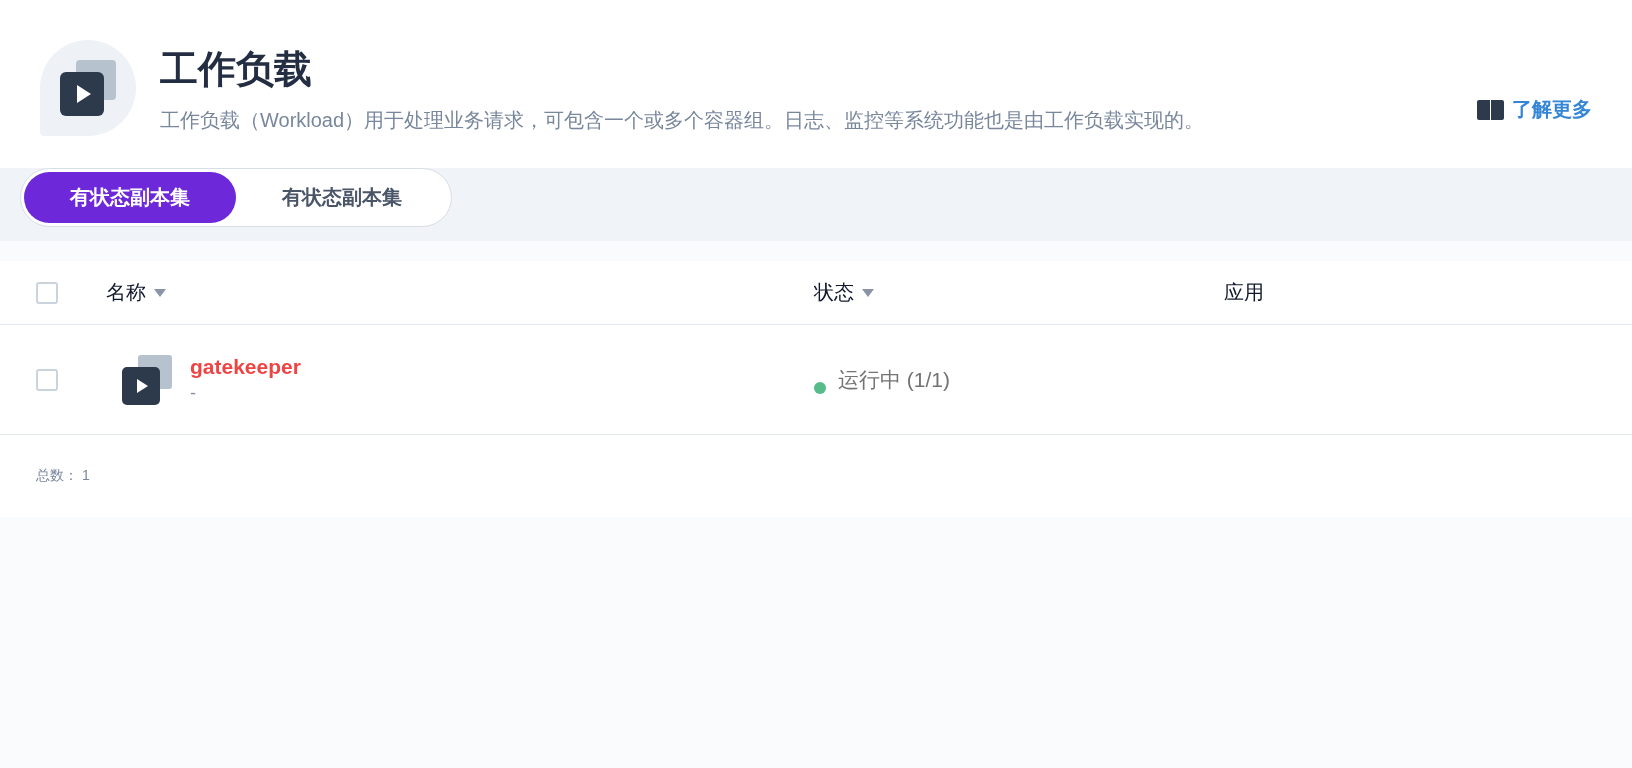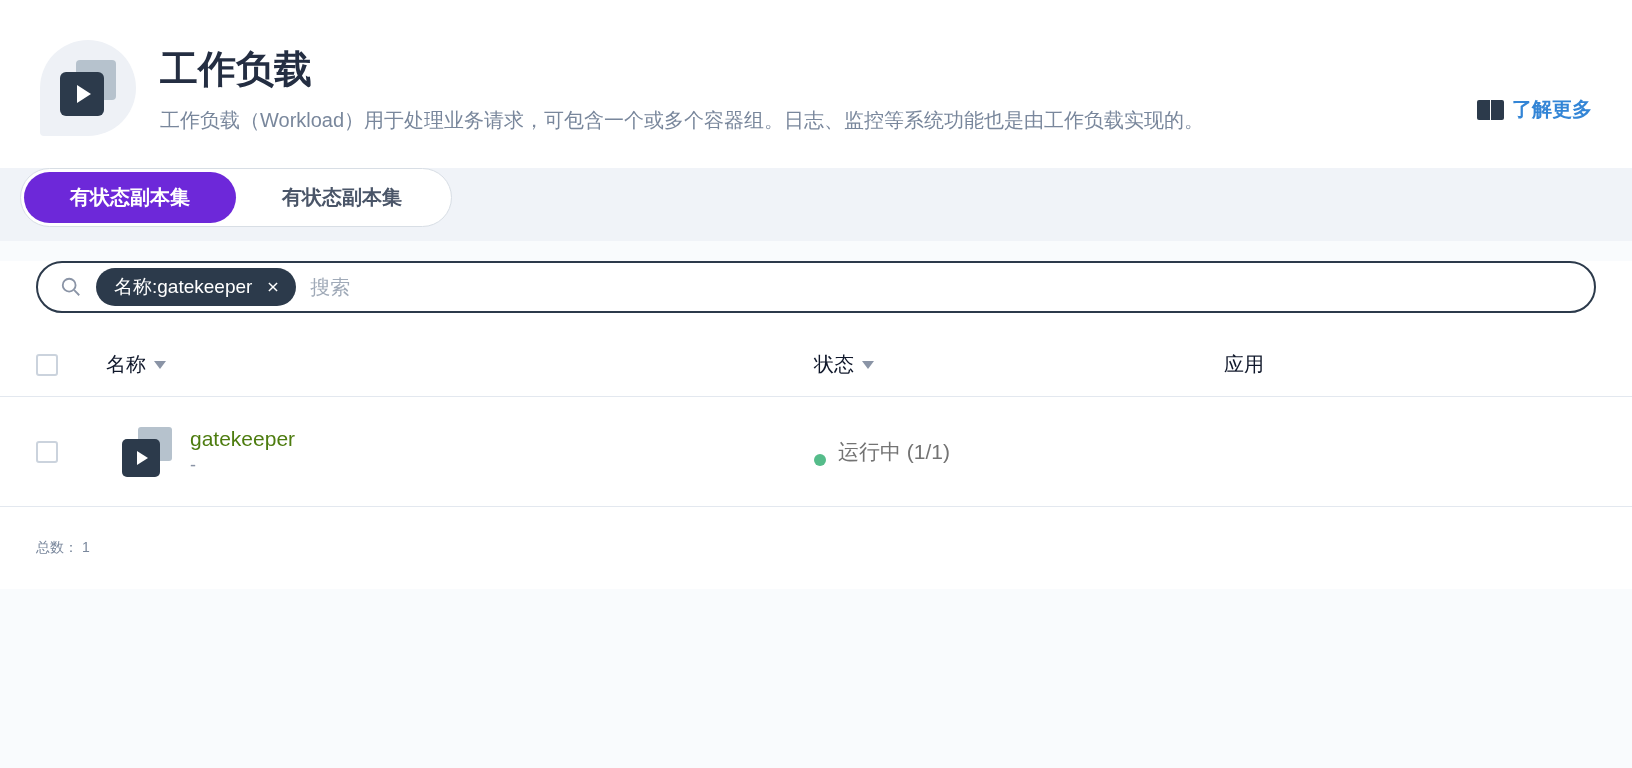--- a/index.html
+++ b/index.html
@@ -229,22 +229,22 @@
   }
   .row-icon .play-triangle {
     border-left-width: 11px;
     border-top-width: 7px;
     border-bottom-width: 7px;
     margin-left: 2px;
   }
   .row-name-block { display: flex; flex-direction: column; gap: 4px; }
   .row-name {
     font-size: 21px;
-    font-weight: 400;
-    color: #4d7c0f;
+    font-weight: 700;
+    color: #ef4444;
   }
   .row-sub {
     font-size: 18px;
     color: #8a94a6;
   }
   .status-dot {
     width: 12px; height: 12px;
     border-radius: 50%;
     background: #55bc8a;
   }
@@ -293,36 +293,20 @@
 
   <div class="tabs-bar">
     <div class="tabs-pill">
       <div class="tab active">有状态副本集</div>
       <div class="tab">有状态副本集</div>
     </div>
   </div>
 
   <div class="content">
 
-    <div class="searchbar">
-      <svg class="search-icon-svg" width="22" height="22" viewBox="0 0 24 24" fill="none" stroke="currentColor" stroke-width="2">
-        <circle cx="10" cy="10" r="7"></circle>
-        <line x1="21" y1="21" x2="15.5" y2="15.5"></line>
-      </svg>
-      <div class="filter-chip">
-        <span>名称:gatekeeper</span>
-        <span class="chip-close">
-          <svg width="14" height="14" viewBox="0 0 24 24" fill="none" stroke="#ffffff" stroke-width="2.5">
-            <line x1="5" y1="5" x2="19" y2="19"></line>
-            <line x1="19" y1="5" x2="5" y2="19"></line>
-          </svg>
-        </span>
-      </div>
-      <input class="search-input" placeholder="搜索" style="">
-    </div>
 
     <div class="table">
       <div class="thead">
         <div class="cell-check">
           <div class="checkbox"></div>
         </div>
         <div class="cell-name">
           <div class="th">
             <span>名称</span>
             <span class="sort-caret"></span>

